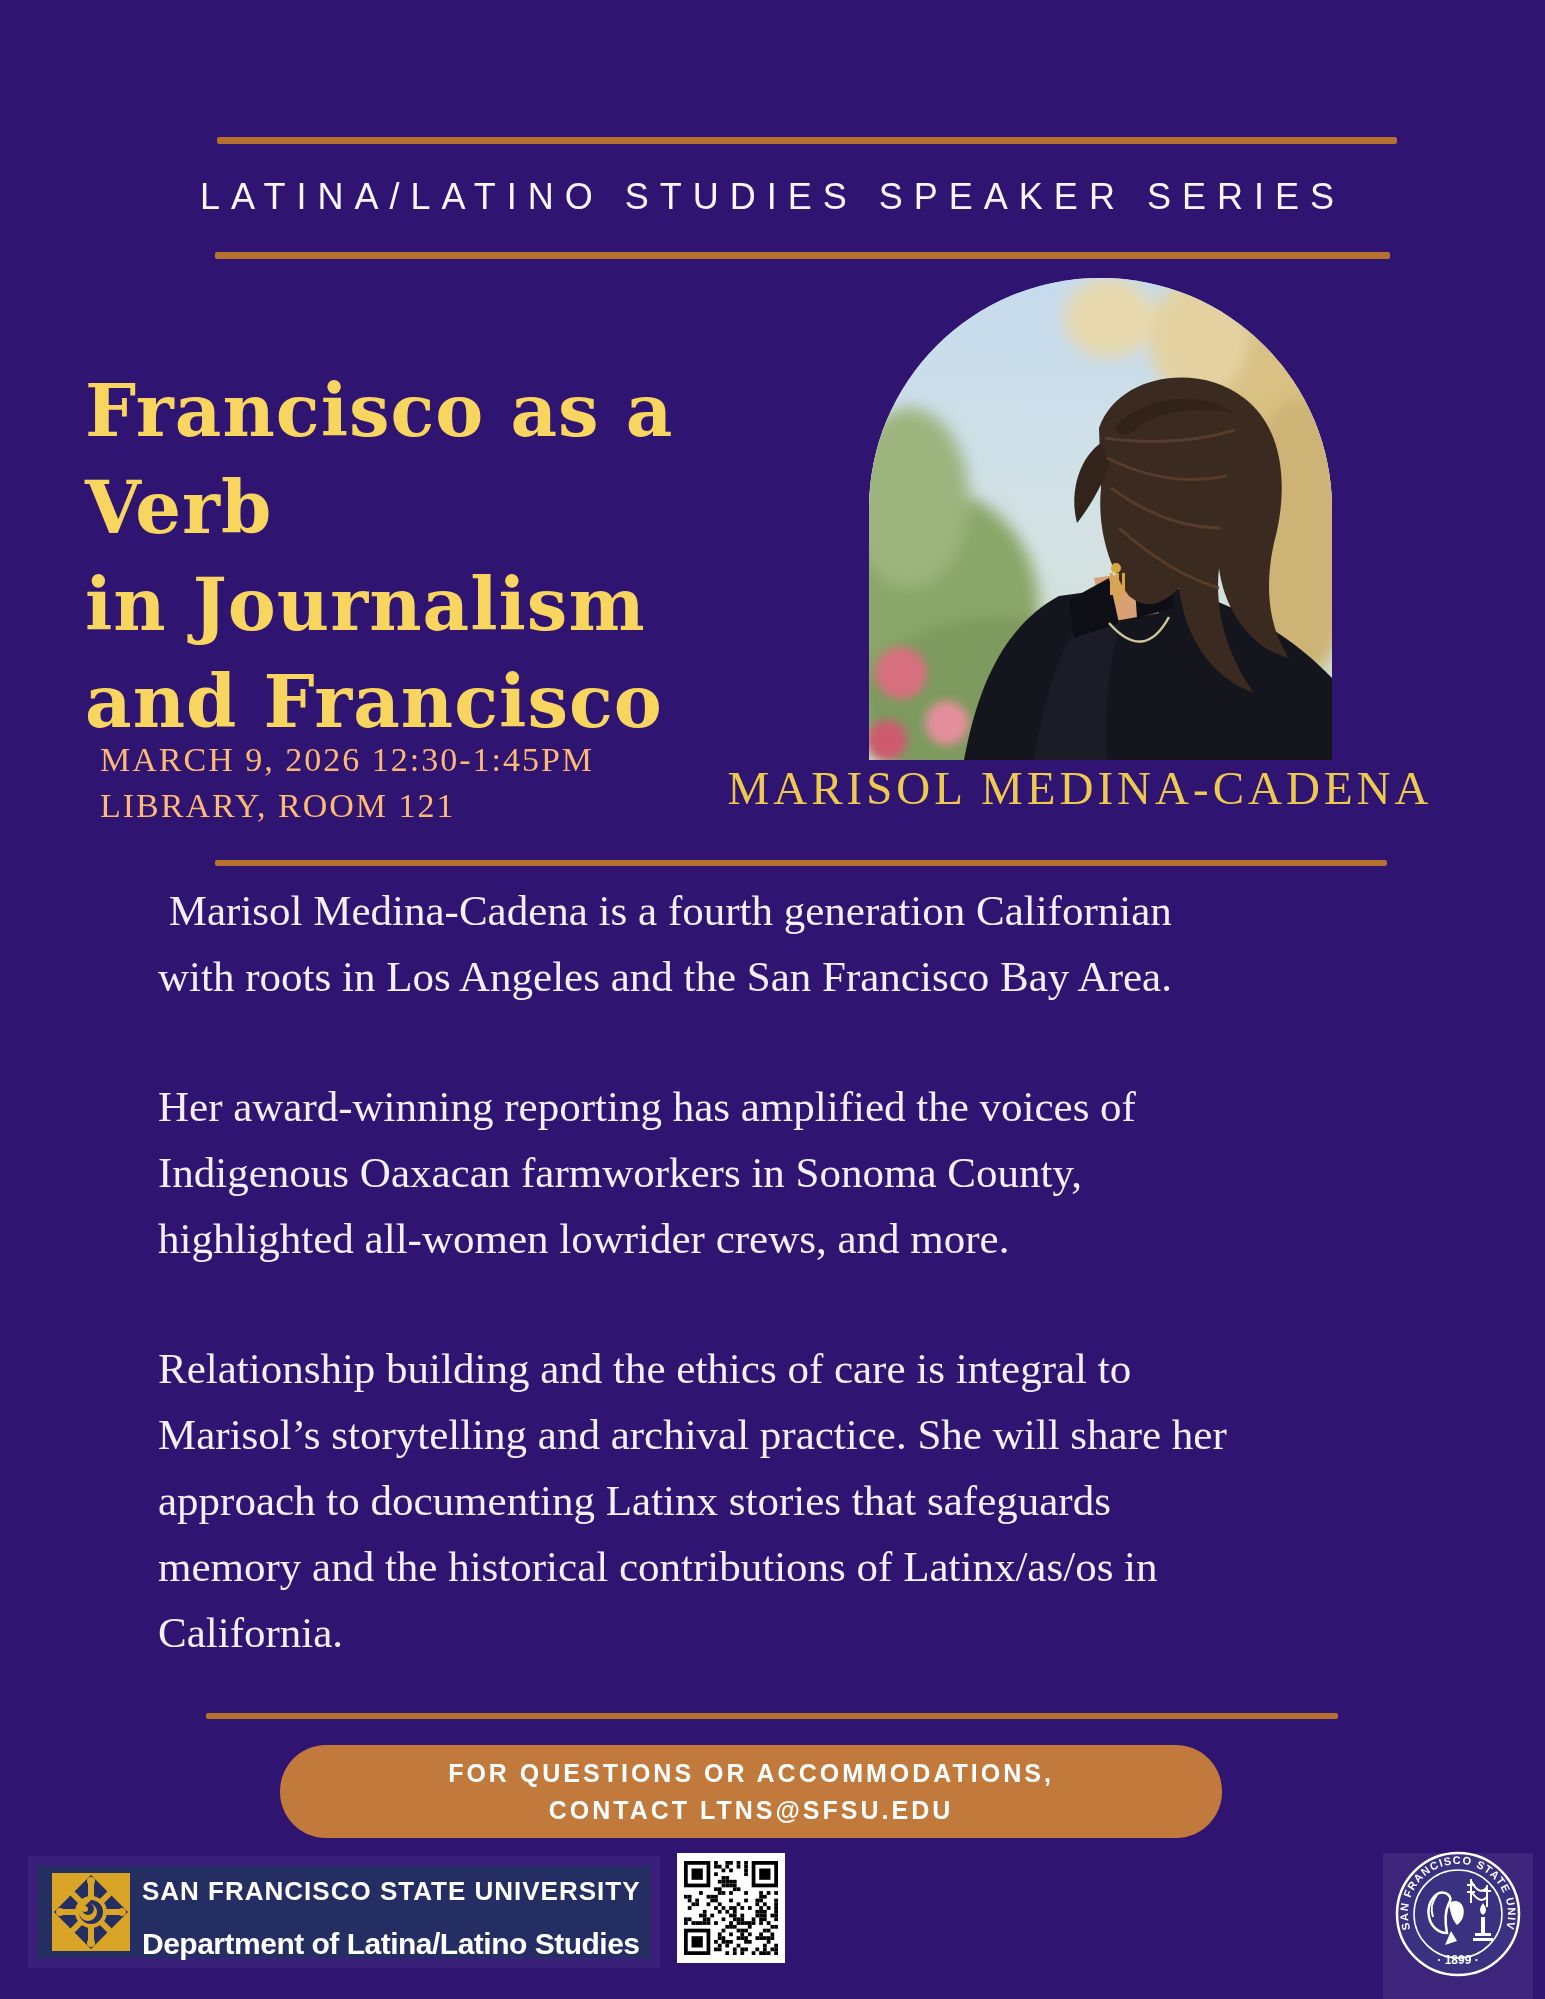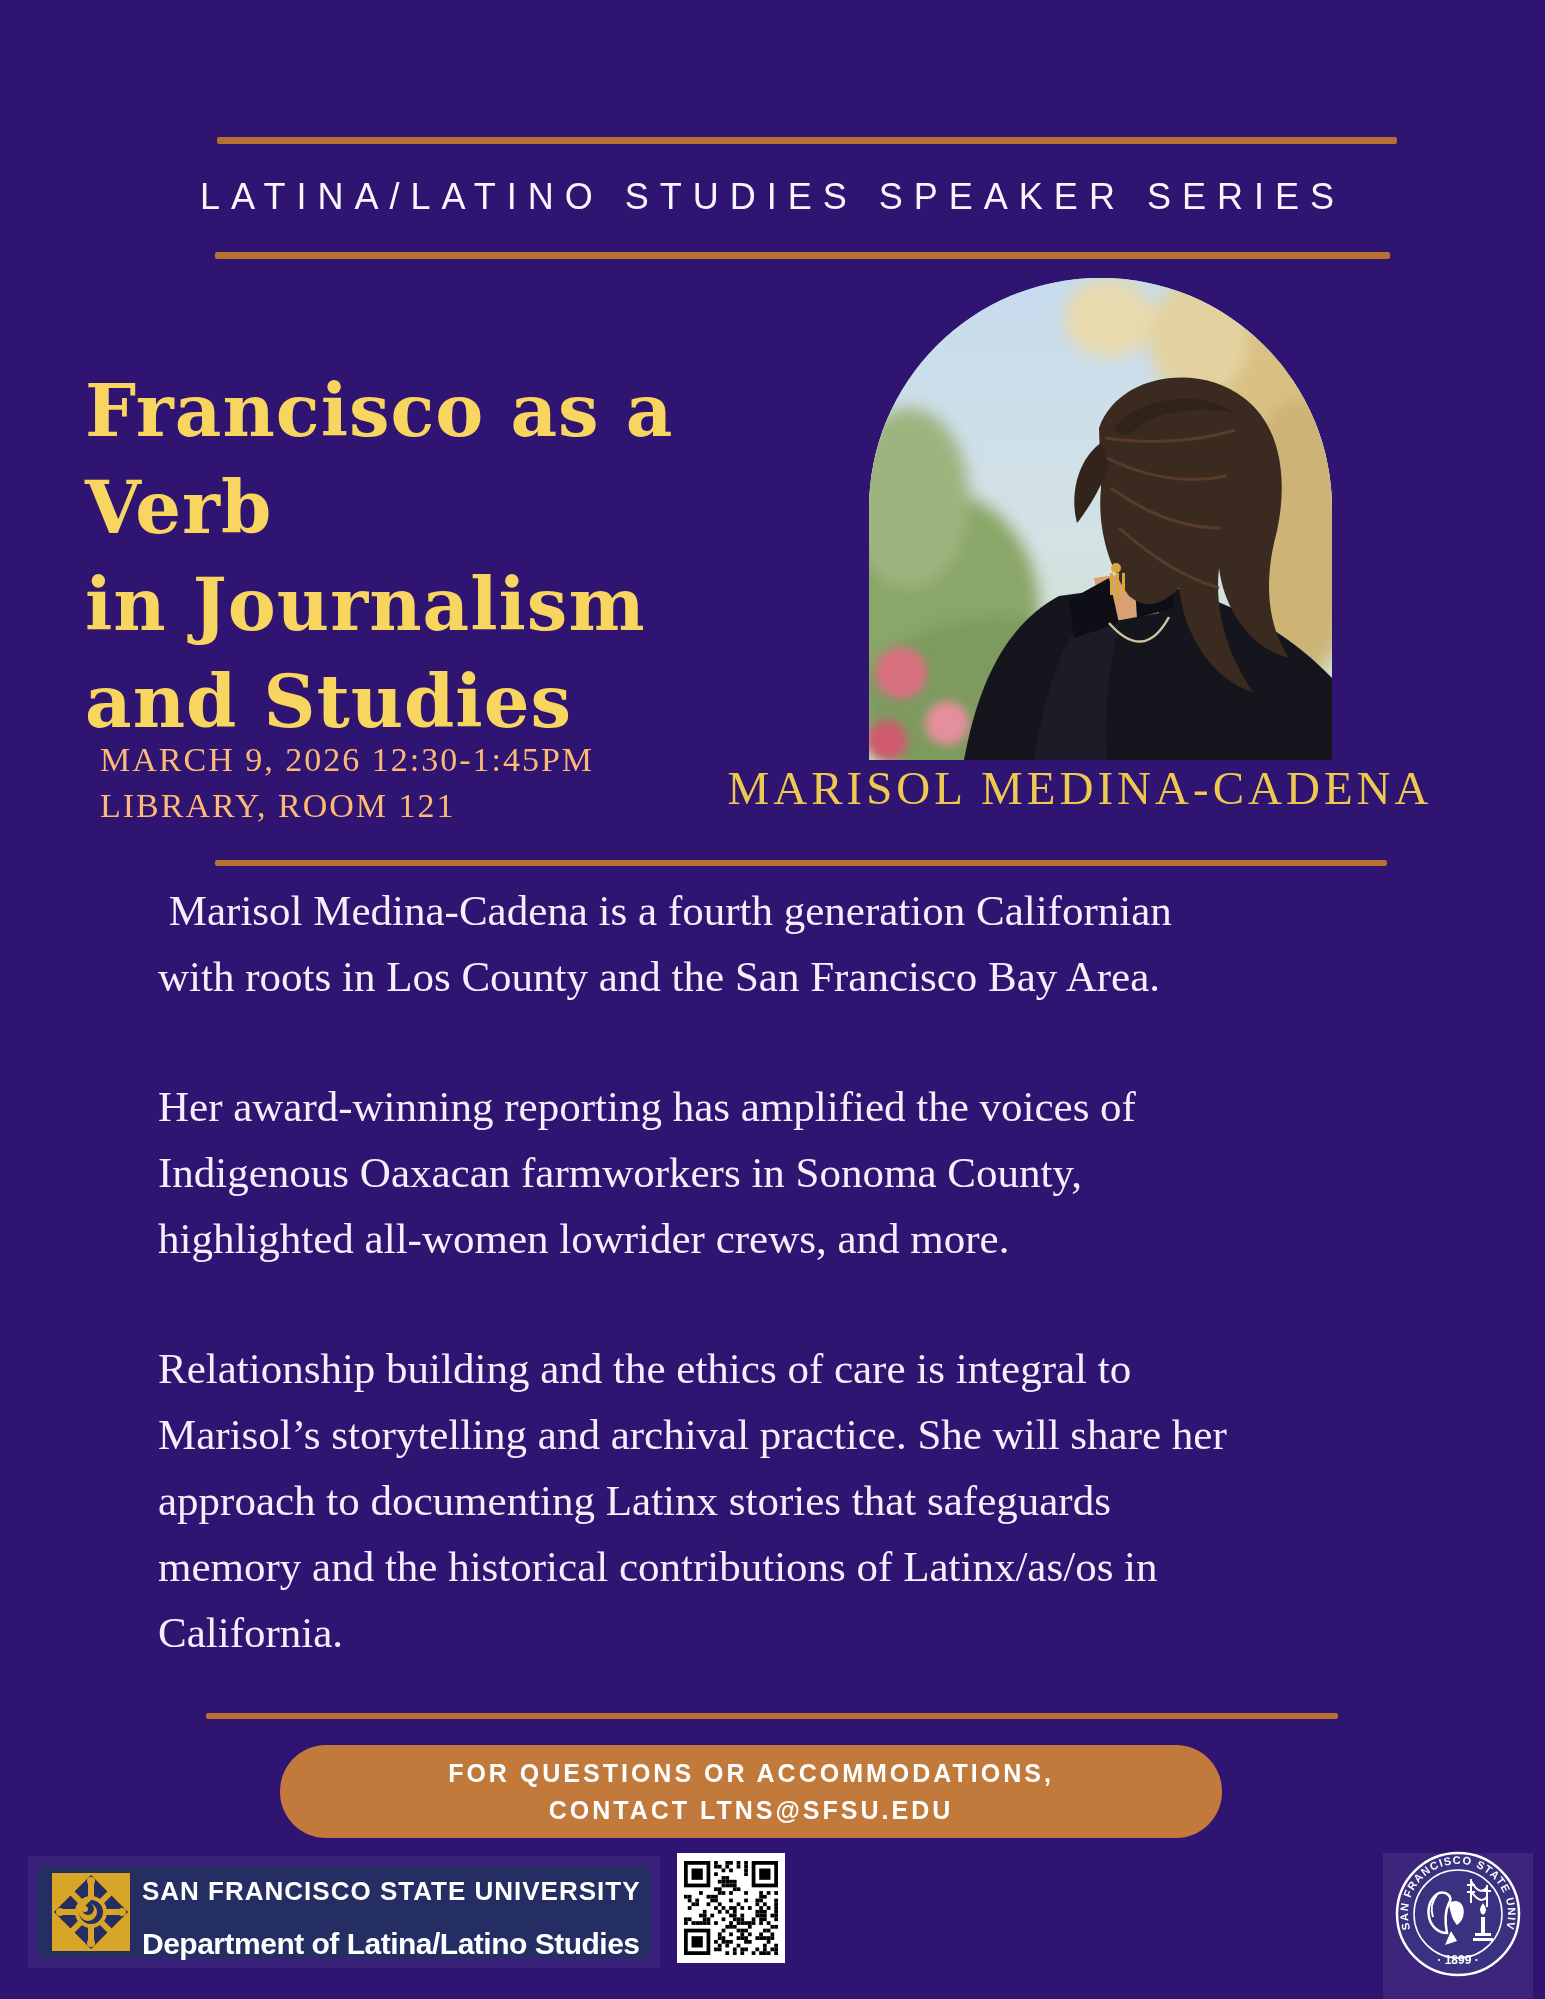--- a/index.html
+++ b/index.html
@@ -81,21 +81,21 @@
 
 <div class="page">
 
   <div class="rule rule-top"></div>
   <div class="series-title">LATINA/LATINO STUDIES SPEAKER SERIES</div>
   <div class="rule rule-header"></div>
 
   <div class="event-title">
     <div>Francisco as a Verb</div>
     <div>in Journalism</div>
-    <div>and Studies</div>
+    <div>and Francisco</div>
   </div>
 
   <div class="event-when">
     <div>MARCH 9, 2026 12:30-1:45PM</div>
     <div>LIBRARY, ROOM 121</div>
   </div>
 
   <div class="photo-frame">
     <svg width="463" height="482" viewBox="0 0 463 482" xmlns="http://www.w3.org/2000/svg">
       <defs>
@@ -178,21 +178,21 @@
       <path d="M240,345 q35,40 60,-6" stroke="#cfc49a" stroke-width="2.5" fill="none"></path>
     </svg>
   </div>
 
   <div class="speaker-name">MARISOL MEDINA-CADENA</div>
 
   <div class="rule rule-mid"></div>
 
   <div class="bio">
     <p> Marisol Medina-Cadena is a fourth generation Californian
-with roots in Los County and the San Francisco Bay Area.</p>
+with roots in Los Angeles and the San Francisco Bay Area.</p>
     <p>Her award-winning reporting has amplified the voices of
 Indigenous Oaxacan farmworkers in Sonoma County,
 highlighted all-women lowrider crews, and more.</p>
     <p>Relationship building and the ethics of care is integral to
 Marisol’s storytelling and archival practice. She will share her
 approach to documenting Latinx stories that safeguards
 memory and the historical contributions of Latinx/as/os in
 California.</p>
   </div>
 

